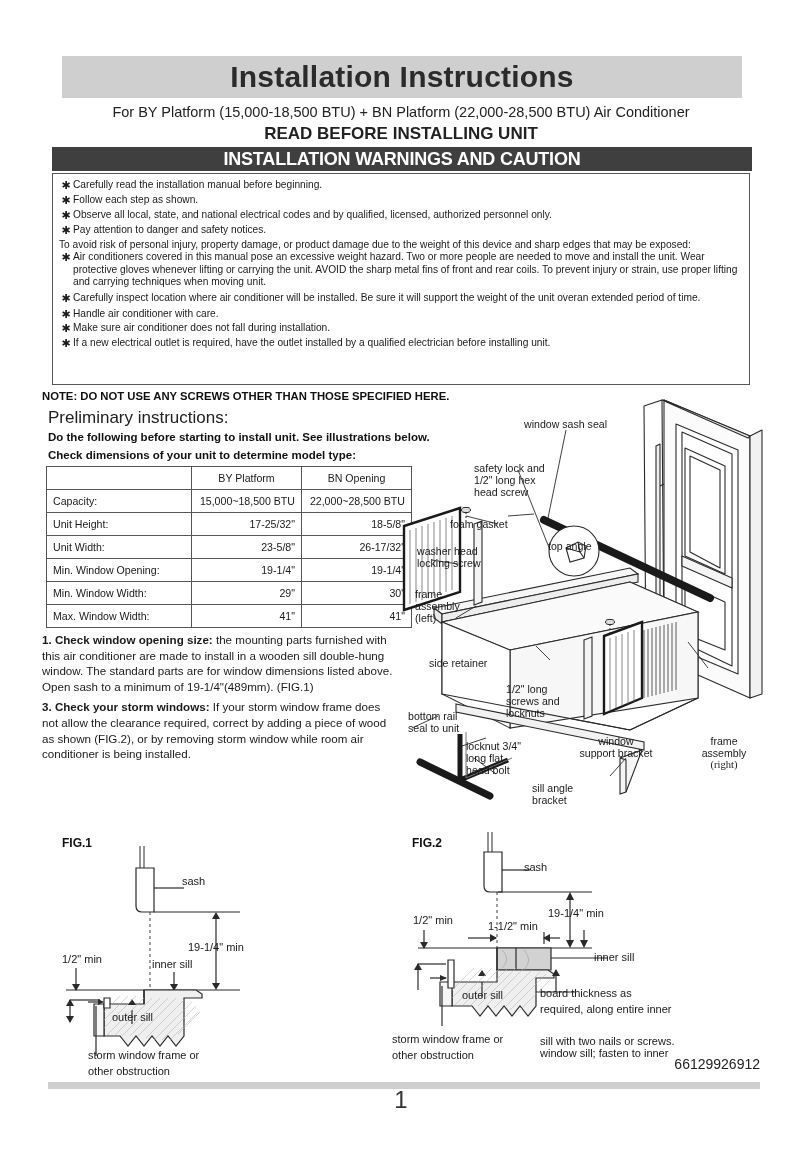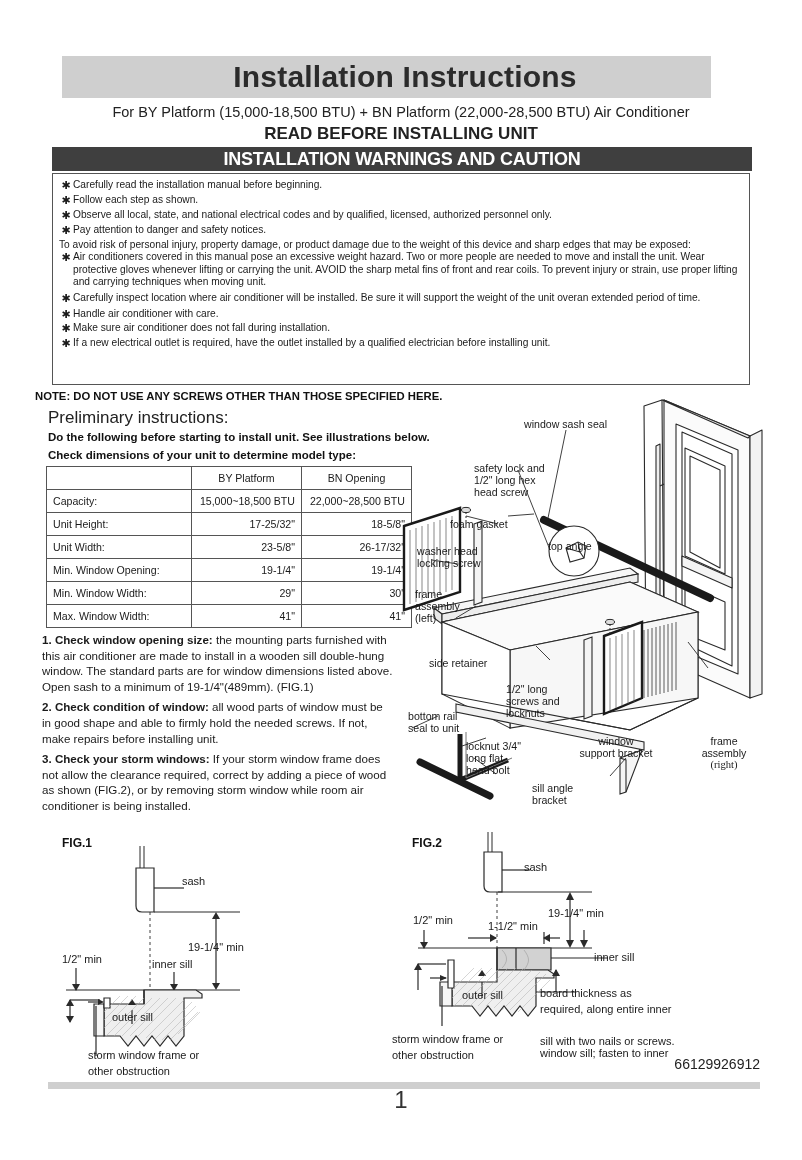--- a/index.html
+++ b/index.html
@@ -1,42 +1,42 @@
 <!DOCTYPE html>
 <html><head>
 <meta charset="utf-8">
 <style>
   html,body{margin:0;padding:0;background:#fff;}
   body{width:802px;height:1160px;position:relative;font-family:"Liberation Sans",sans-serif;color:#1a1a1a;overflow:hidden;}
 
   .page{position:absolute;inset:0;}
 
   
-  .title-bar{position:absolute;left:62px;top:56px;width:612px;height:42px;background:#cfcfcf;
-             display:flex;align-items:center;justify-content:center;padding-left:37px;}
+  .title-bar{position:absolute;left:62px;top:56px;width:680px;height:42px;background:#cfcfcf;
+             display:flex;align-items:center;justify-content:center;}
   .title-bar span{font-size:30px;font-weight:bold;letter-spacing:.2px;color:#2b2b2b;}
 
   .subtitle{position:absolute;left:40px;top:104px;width:722px;text-align:center;font-size:14.5px;color:#222;}
   .read-before{position:absolute;left:40px;top:124px;width:722px;text-align:center;font-size:17px;font-weight:bold;color:#222;}
 
   .warn-bar{position:absolute;left:52px;top:147px;width:700px;height:24px;background:#3f3f3f;
             display:flex;align-items:center;justify-content:center;}
   .warn-bar span{color:#fff;font-size:18px;font-weight:bold;letter-spacing:-.2px;}
 
   
   .warn-box{position:absolute;left:52px;top:173px;width:698px;height:212px;border:1px solid #555;
             box-sizing:border-box;padding:5px 8px 0 6px;}
   .wline{display:flex;align-items:flex-start;font-size:10.2px;line-height:12.6px;margin-bottom:2.3px;color:#1a1a1a;}
   .wline .ast{width:14px;flex:none;text-align:center;font-size:11px;line-height:12.6px;}
   .wline .wtxt{flex:1;}
   .wplain{font-size:10.2px;line-height:12.6px;color:#1a1a1a;margin:1px 0 0 0;}
   .wline.tall{margin-bottom:3px;}
 
   
-  .note{position:absolute;left:35px;top:390px;font-size:11.3px;font-weight:bold;color:#111;}
+  .note{position:absolute;left:42px;top:390px;font-size:11.3px;font-weight:bold;color:#111;}
   .prelim{position:absolute;left:48px;top:408px;font-size:17px;color:#222;}
   .prelim2{position:absolute;left:48px;top:431px;font-size:11.5px;font-weight:bold;color:#111;}
   .prelim3{position:absolute;left:48px;top:449px;font-size:11.5px;font-weight:bold;color:#111;}
 
   
   table.dims{position:absolute;left:46px;top:466px;width:366px;border-collapse:collapse;}
   table.dims td{border:1px solid #555;font-size:10.6px;height:22px;padding:0 6px;color:#1a1a1a;}
   table.dims td.lab{text-align:left;width:132px;}
   table.dims td.val{text-align:right;}
   table.dims tr.head td{text-align:center;}
@@ -159,23 +159,20 @@
       <td class="lab">Max. Window Width:</td>
       <td class="val">41"</td>
       <td class="val">41"</td>
     </tr>
   </tbody>
     </table>
 
   <div class="steps">
     <div class="step">
       <b>1.  Check window opening size:</b><span> the mounting parts furnished with this air conditioner are made to install in a wooden sill double-hung window. The standard parts are for window dimensions listed above. Open sash to a minimum of 19-1/4"(489mm). (FIG.1)</span>
-    </div>
-    <div class="step">
-      <b>2.  Check condition of window:</b><span> all wood parts of window must be in good shape and able to firmly hold the needed screws. If not, make repairs before installing unit.</span>
     </div>
     <div class="step">
       <b>3.  Check your storm windows:</b><span> If your storm window frame does not allow the clearance required, correct by adding a piece of wood as shown (FIG.2), or by removing storm window while room air conditioner is being installed.</span>
     </div>
   </div>
 
   <svg class="dgm" style="left:398px;top:398px;" width="404" height="420" viewBox="0 0 404 420">
     <g fill="none" stroke="#2a2a2a" stroke-width="1.1" stroke-linejoin="round">
 
       <path d="M246,8 L264,2 L266,262 L248,270 Z" fill="#ffffff"></path>

